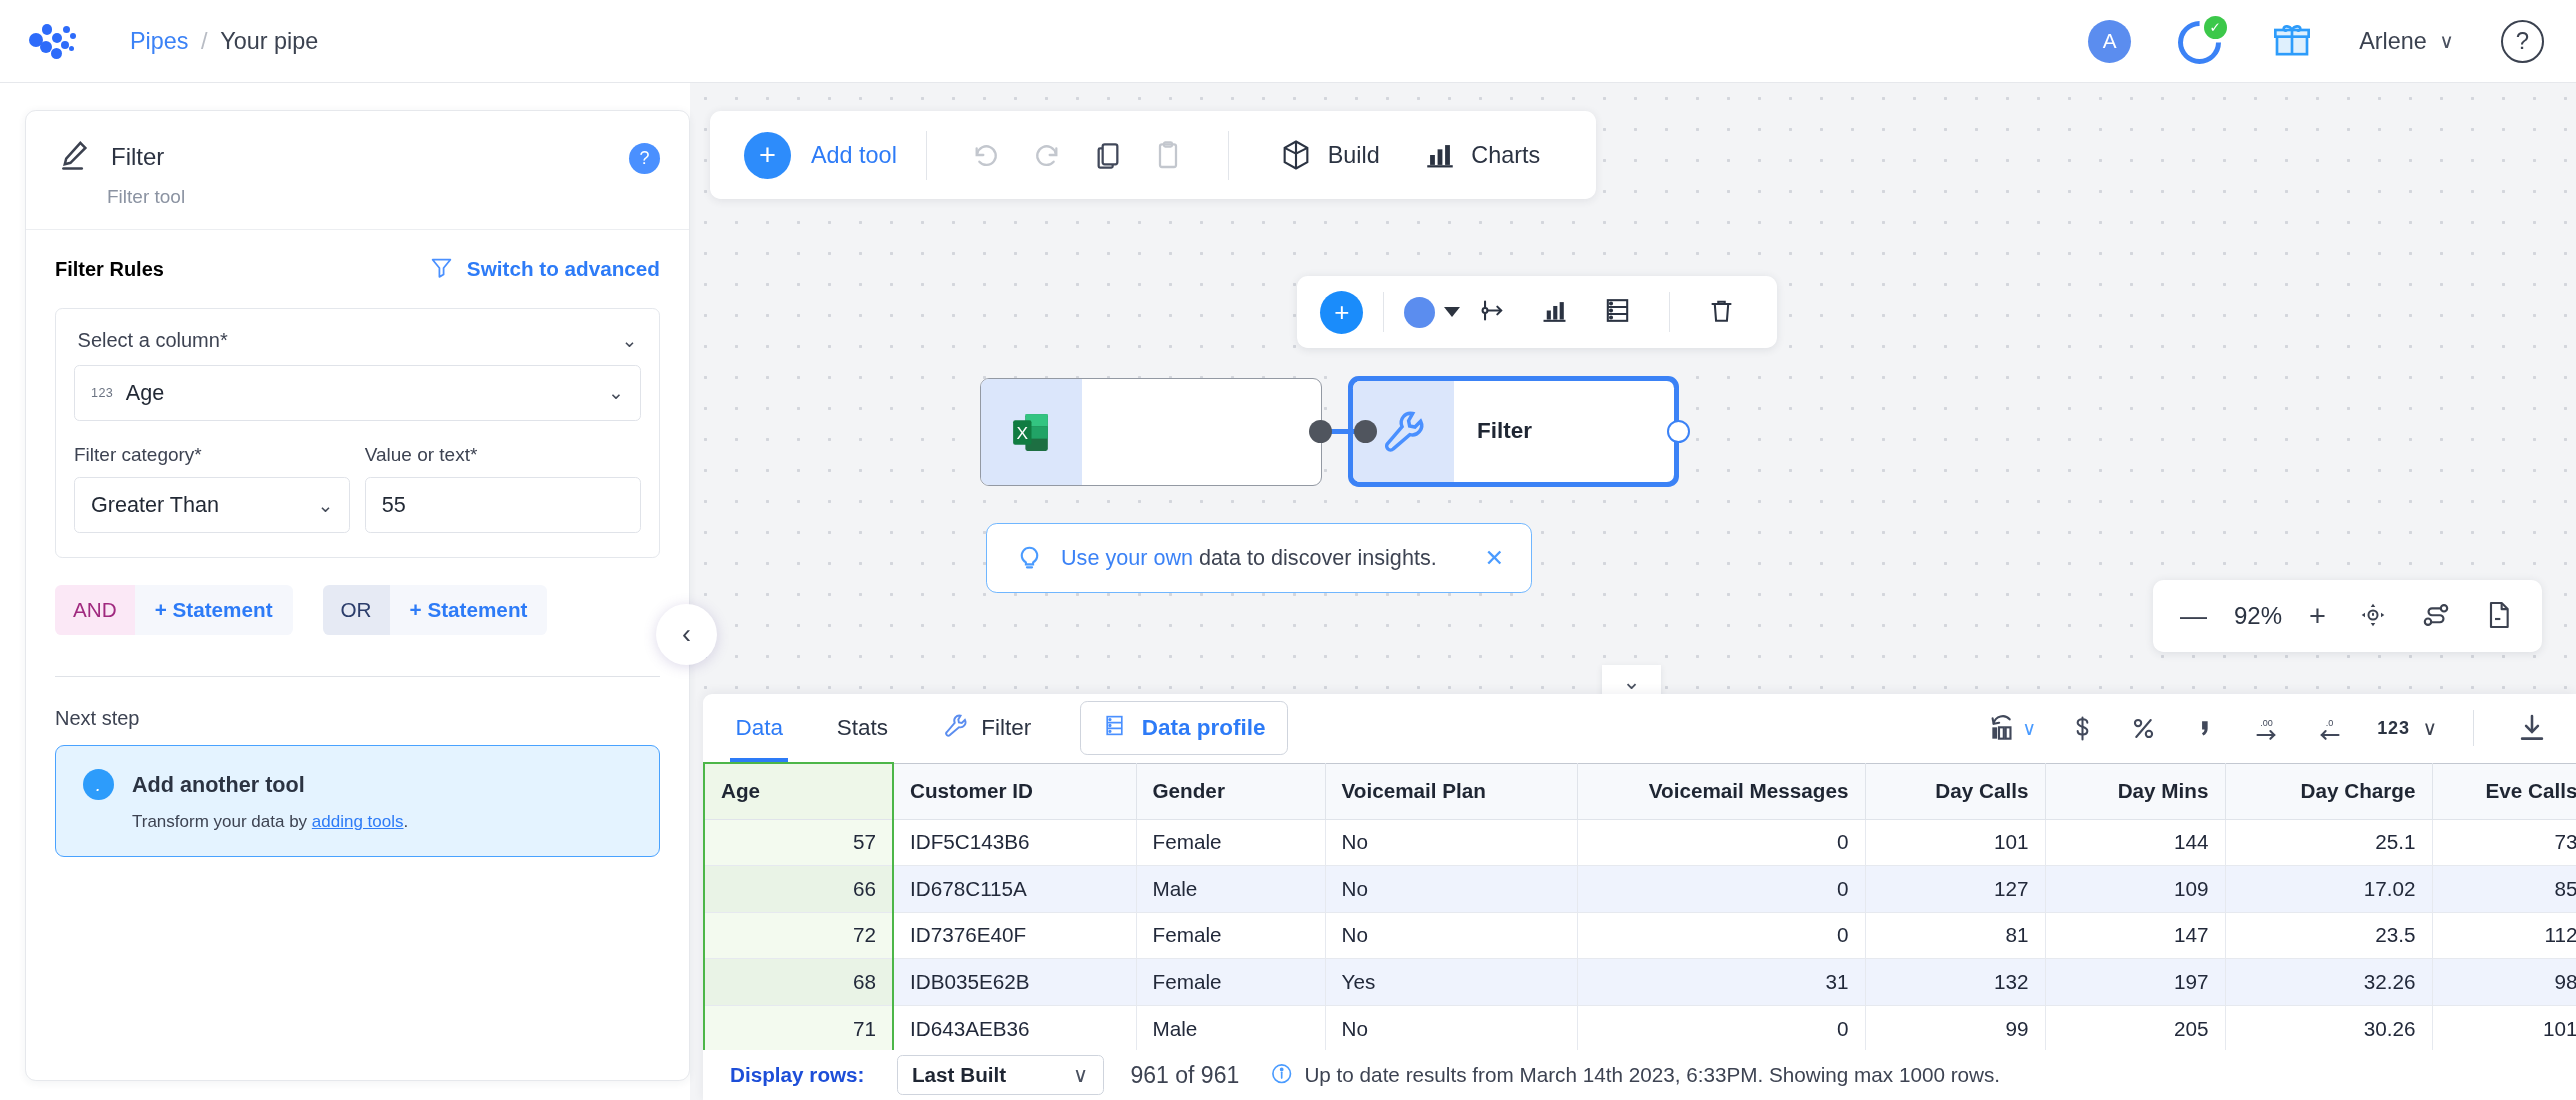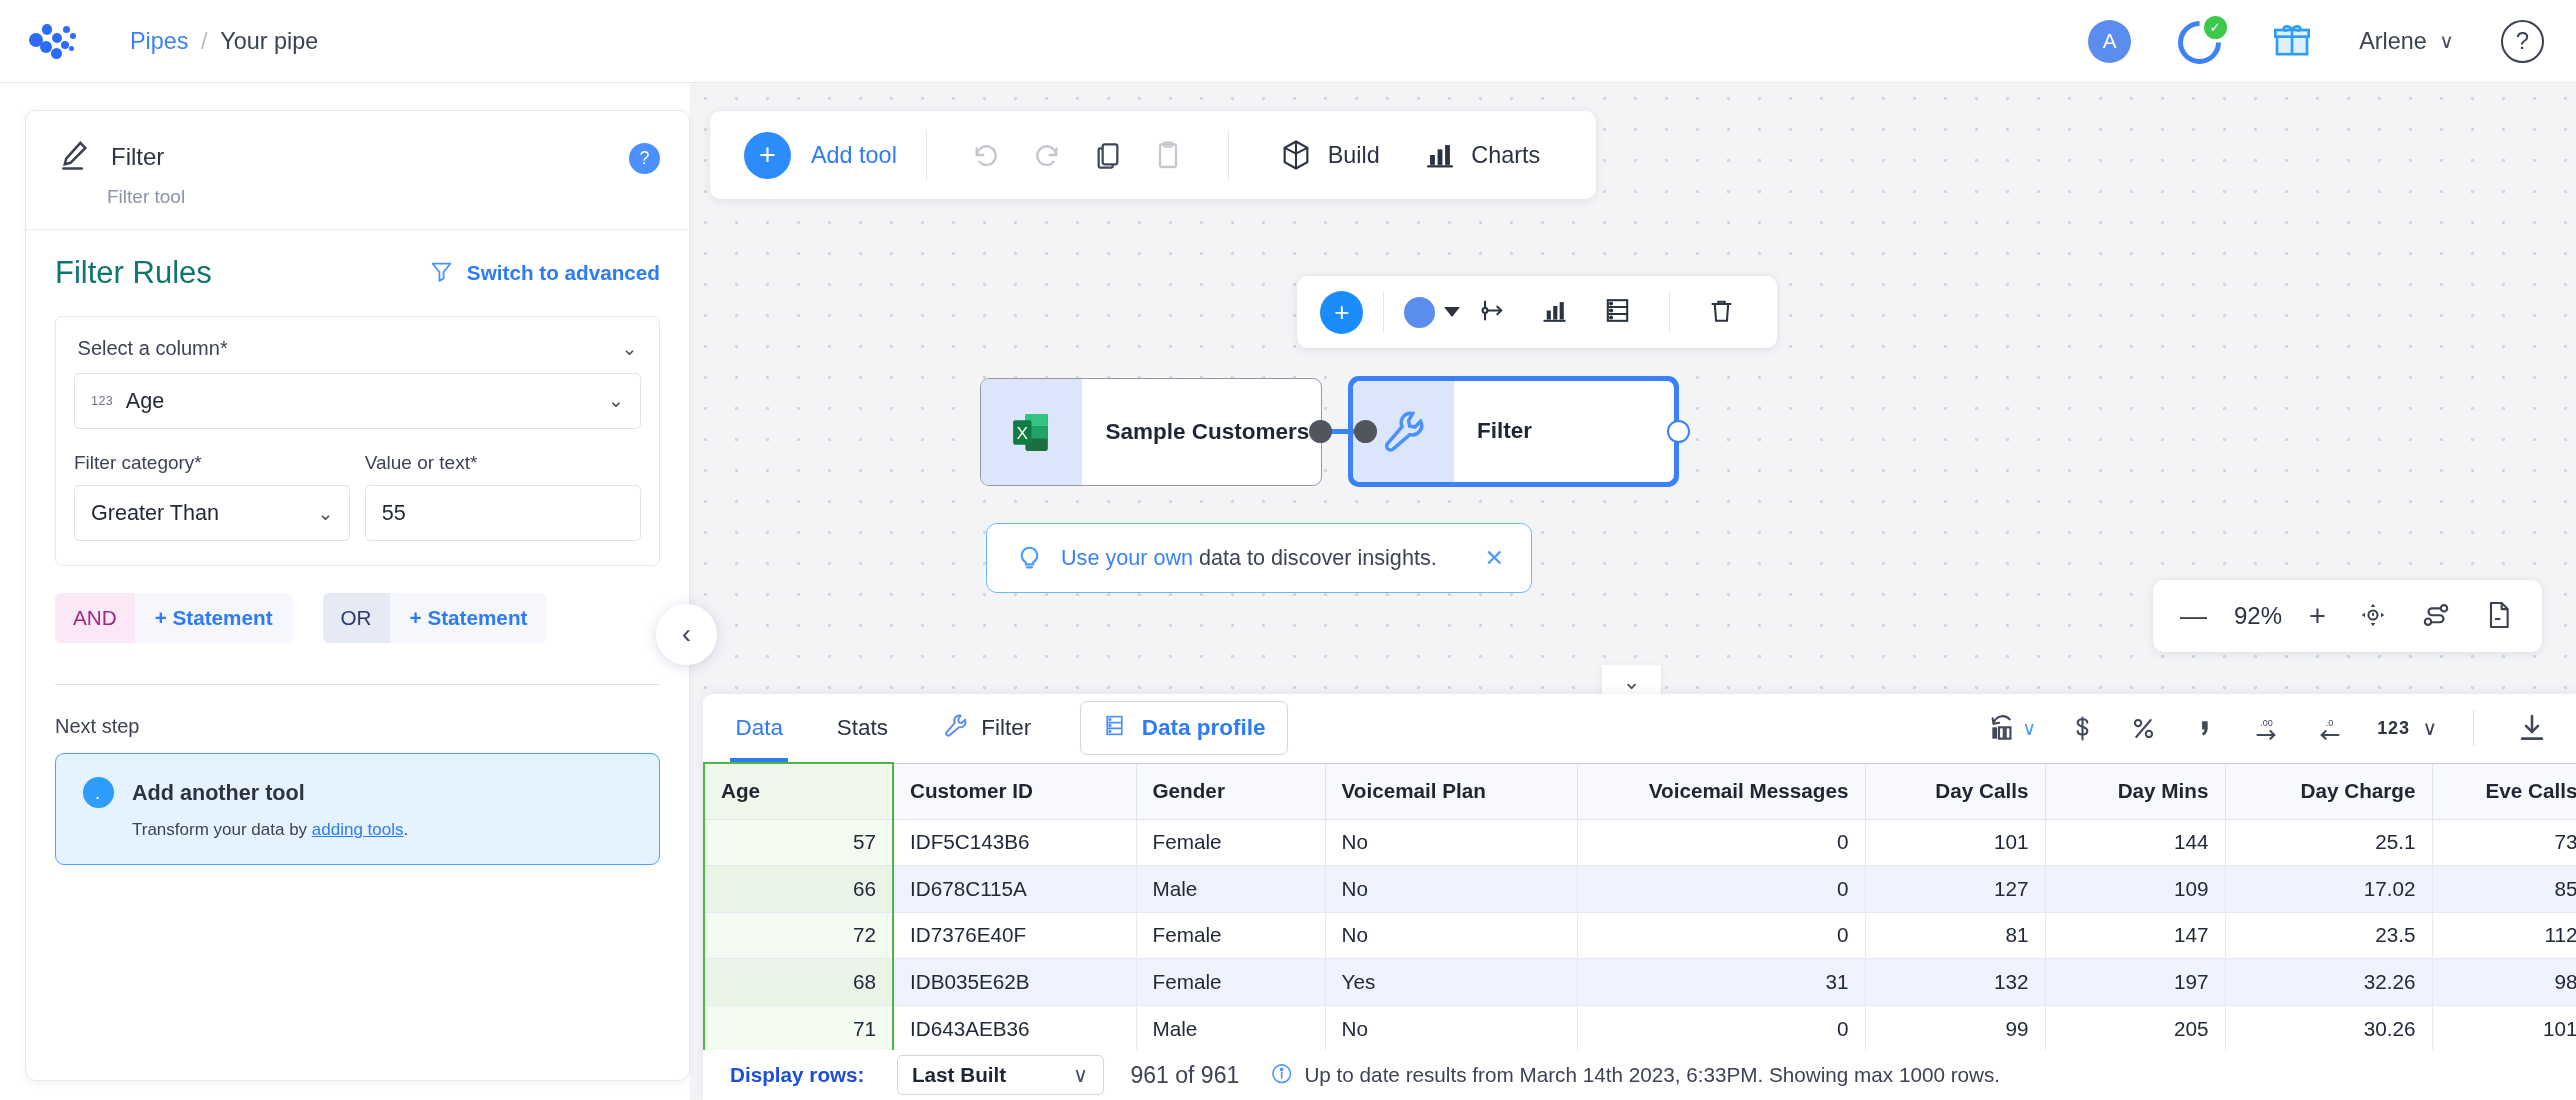--- a/index.html
+++ b/index.html
@@ -57,21 +57,21 @@
   .lp-head { padding: 27px 31px 21.6px 31px; border-bottom: 0.9px solid #eceef1; position: relative; }
   .lp-title-row { display: flex; align-items: center; gap: 20px; }
   .lp-title { font-size: 24px; color: #2c3342; }
   .lp-sub { font-size: 19px; color: #8b93a2; margin-top: 10.8px; margin-left: 50px; }
   .lp-help {
     position: absolute; right: 29px; top: 32px; width: 31px; height: 31px; border-radius: 50%;
     background: #4a90ff; color: #fff; font-size: 18px; display: flex; align-items: center; justify-content: center;
   }
   .lp-body { padding: 25px 29px 0 29px; }
   .fr-row { display: flex; align-items: center; justify-content: space-between; margin-bottom: 25px; }
-  .fr-title { font-size: 31px; font-weight: normal; color: #0f766e; }
+  .fr-title { font-size: 20px; font-weight: bold; color: #000000; }
   .fr-adv { display: flex; align-items: center; gap: 12.6px; }
   .fr-adv-label { color: #2d7bf7; font-size: 20.7px; font-weight: bold; }
 
   .rule-card { border: 0.9px solid #e4e7ec; border-radius: 7.2px; padding: 20px 18px 23.4px 18px; }
   .sel-col-row { display: flex; align-items: center; justify-content: space-between; padding: 0 3.6px 12.6px 3.6px; }
   .sel-col-label { font-size: 20px; color: #3d4352; }
   .field-box {
     border: 0.9px solid #e0e3e9; border-radius: 5.4px; height: 56px;
     display: flex; align-items: center; padding: 0 16px; background: #fff;
   }
@@ -364,21 +364,20 @@
 <div class="node source">
   <div class="node-icon-pane">
     <svg width="49" height="49" viewBox="0 0 24 24">
       <rect x="9" y="3" width="11" height="18" rx="1" fill="#1d6f42"></rect>
       <rect x="9" y="3" width="11" height="6" fill="#33c481"></rect>
       <rect x="9" y="9" width="11" height="6" fill="#21a366"></rect>
       <rect x="3" y="6" width="9" height="12" rx="1" fill="#107c41"></rect>
       <text x="7.5" y="15" font-size="8.5" fill="#fff" font-family="Liberation Sans, sans-serif" text-anchor="middle">X</text>
     </svg>
   </div>
-  <div class="node-label">Sample Customers</div>
 </div>
 
 <div class="port" style="left:1309px; top:420px;"></div>
 <div class="edge" style="left:1321px; top:429px; width:43px;"></div>
 <div class="port" style="left:1354px; top:420px;"></div>
 
 <div class="node-sel-wrap">
   <div class="node-sel-inner">
     <div class="node-icon-pane">
       <svg width="49" height="49" viewBox="0 0 24 24" fill="none" stroke="#4a90ff" stroke-width="1.7" stroke-linecap="round">

